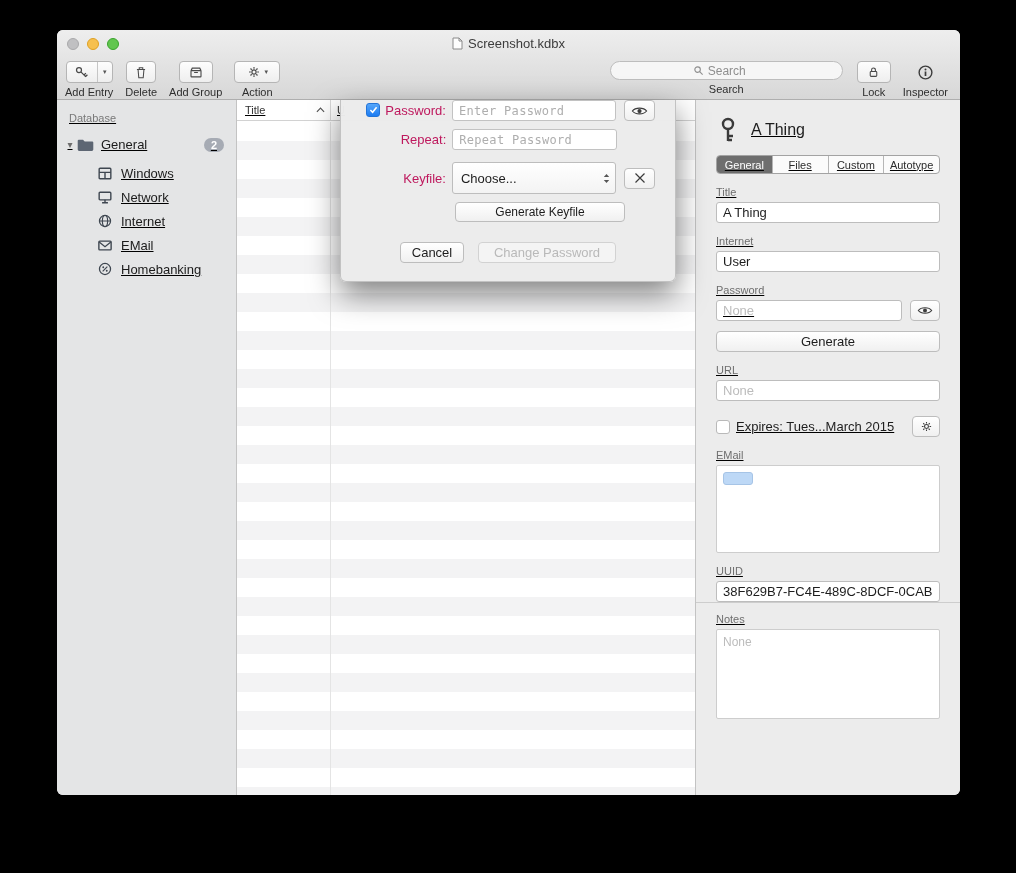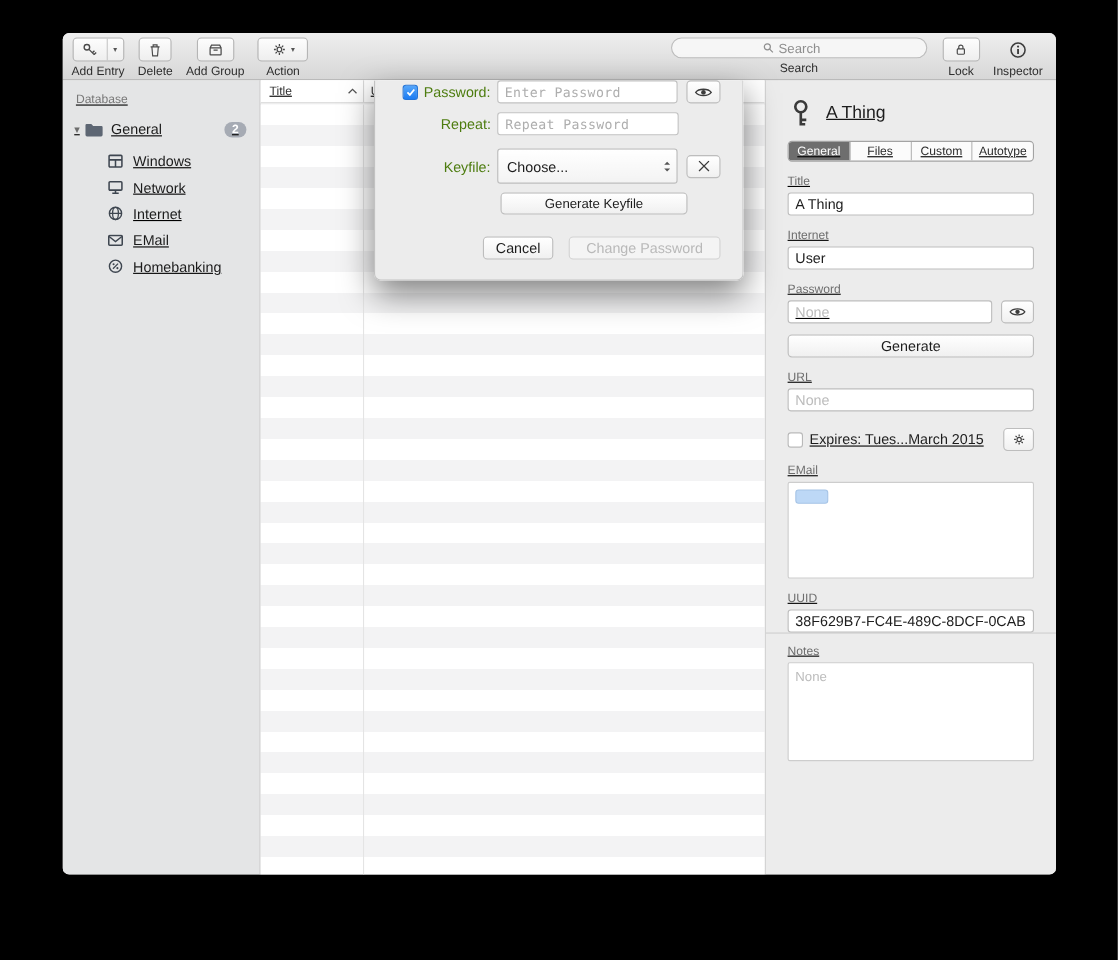--- a/index.html
+++ b/index.html
@@ -70,40 +70,40 @@
           background:repeating-linear-gradient(to bottom,#ffffff 0 19px,#f3f3f4 19px 38px); }
   .col-divider { position:absolute; left:93px; top:22px; bottom:0; width:1px; background:#e4e4e4; }
 
   
   .dialog { position:absolute; left:283px; top:0px; width:336px; z-index:30;
             background:rgba(236,236,236,0.98); border-radius:0 0 6px 6px;
             border:1px solid #c2c2c2; border-top:none; padding-bottom:18px;
             box-shadow:0 12px 30px rgba(0,0,0,.5); }
   .dlg-msg { text-align:center; font-size:12px; color:#232323; padding:14px 0 11px; }
   .dlg-row { display:flex; align-items:center; margin:0 20px 8px; }
-  .dlg-lab { width:88px; display:flex; align-items:center; justify-content:flex-end;
-             gap:5px; font-size:13px; color:#4d7c0f; }
+  .dlg-lab { width:88px; display:flex; justify-content:flex-end;
+             gap:5px; font-size:13px; color:#be185d; }
   .dlg-field { width:170px; margin-left:6px; }
   .dlg-trail { width:31px; margin-left:8px; }
   .txt-in { width:100%; height:21px; border:1px solid #c2c2c2; border-radius:3px;
             background:#fff; padding:0 6px; font-size:13px; color:#1d1d1d; outline:none; }
   .txt-in.mono::placeholder { font-family:"DejaVu Sans Mono", monospace; font-size:12px;
             color:#aeaeae; letter-spacing:0.3px; }
   .mini-btn { width:31px; height:21px; border:1px solid #bdbdbd; border-radius:4px;
               background:linear-gradient(#ffffff,#f0f0f0); display:flex; align-items:center;
               justify-content:center; color:#3c3c3c; }
   .popup { width:100%; height:32px; border:1px solid #bdbdbd; border-radius:3px;
            background:linear-gradient(#ffffff,#f3f3f3); display:flex; align-items:center;
            padding:0 4px 0 8px; font-size:13px; color:#1d1d1d; }
   .popup .stepper { margin-left:auto; color:#555; }
   .dlg-keyfile { margin-top:12px; }
   .wide-btn { display:block; margin:3px 20px 0 114px; width:170px; height:20px;
               border:1px solid #bdbdbd; border-radius:4px; font-size:12px; color:#1d1d1d;
               background:linear-gradient(#ffffff,#f0f0f0); }
-  .dlg-actions { display:flex; justify-content:flex-end; gap:14px; margin:20px 20px 0; }
+  .dlg-actions { display:flex; justify-content:center; gap:14px; margin:20px 20px 0; }
   .btn { height:21px; border:1px solid #bdbdbd; border-radius:4px; font-size:13px;
          color:#1d1d1d; background:linear-gradient(#ffffff,#f0f0f0); }
   .btn.cancel { width:64px; }
   .btn.disabled { width:138px; color:#b9b9b9; border-color:#d2d2d2;
                   background:#f4f4f4; }
 
   
   .checkbox { width:14px; height:14px; border-radius:3px; flex:0 0 auto;
               display:flex; align-items:center; justify-content:center; }
   .checkbox.checked { background:linear-gradient(#55a6fa,#1d7cf2); border:1px solid #2374d8; }
@@ -146,20 +146,36 @@
 
   svg { display:block; }
 </style>
 </head>
 <body>
 
 <div class="stage">
   <div class="window">
 
     <div class="chrome">
+      <div class="titlebar">
+        <div class="traffic">
+          <span class="light close"></span>
+          <span class="light min"></span>
+          <span class="light zoom"></span>
+        </div>
+        <div class="title-wrap">
+          <span>
+            <svg width="11" height="13" viewBox="0 0 11 13">
+                <path d="M1 1h6l3 3v8H1z" fill="#fdfdfd" stroke="#8a8a8a" stroke-width="1"></path>
+                <path d="M7 1v3h3" fill="none" stroke="#8a8a8a" stroke-width="1"></path>
+              </svg>
+          </span>
+          <span>Screenshot.kdbx</span>
+        </div>
+      </div>
 
       <div class="toolbar">
         <div class="tb-item">
           <div class="tb-btn split">
             <span class="seg main-seg">
               <svg width="15" height="15" viewBox="0 0 24 24">
                   <circle cx="8" cy="8" r="4" fill="none" stroke="currentColor" stroke-width="2"></circle>
                   <path d="M11 11l8 8M16 16l3-3M18.5 18.5l3-3" fill="none" stroke="currentColor" stroke-width="2"></path>
                 </svg>
             </span>

